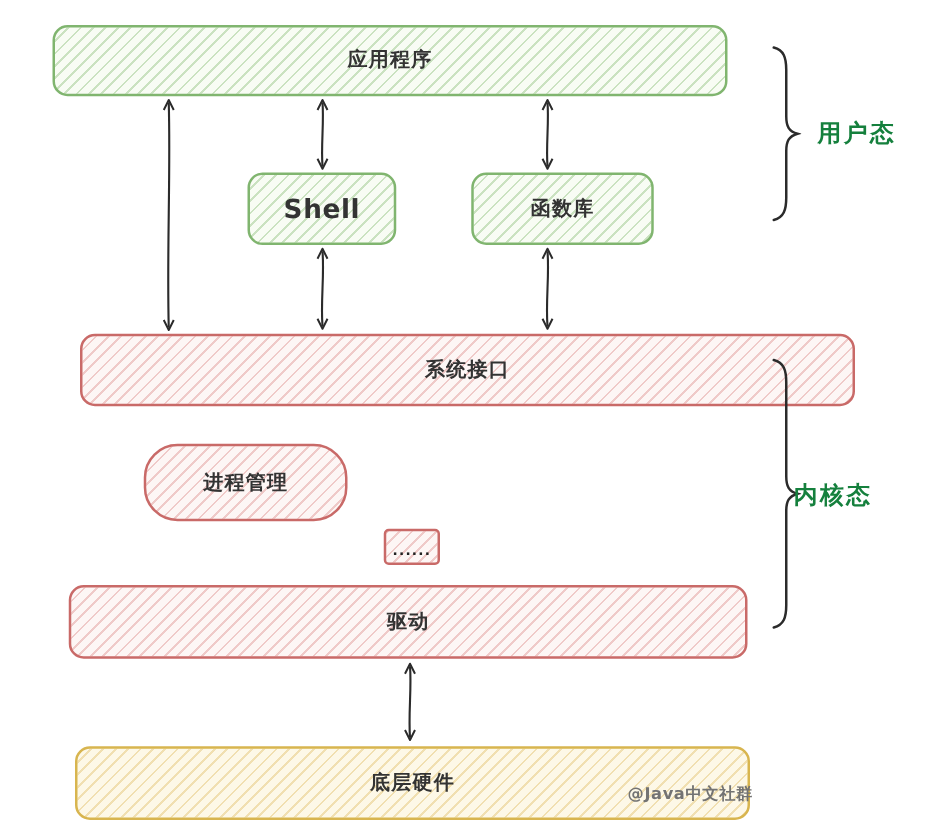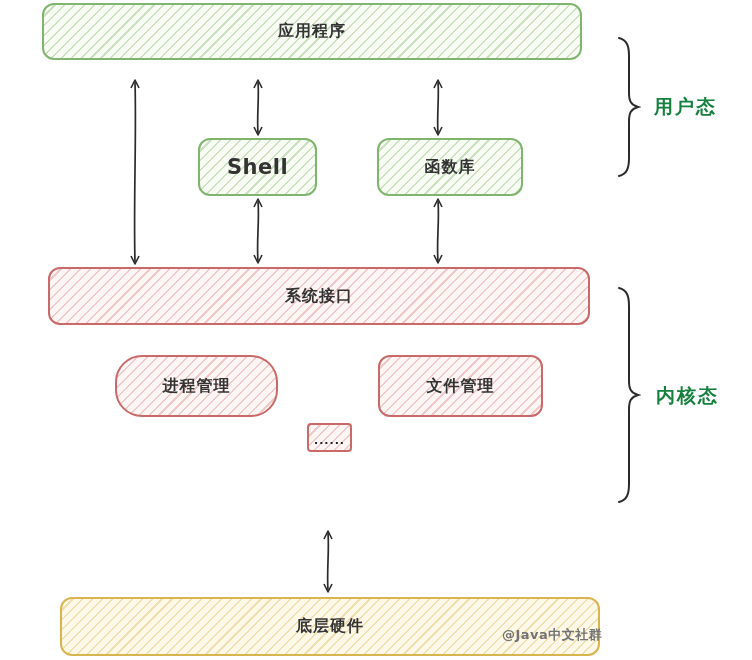--- a/index.html
+++ b/index.html
@@ -20,37 +20,37 @@
   
   .red{
     border-color:#c96a68;border-radius:12px;background-color:#fdf6f5;
     background-image:repeating-linear-gradient(135deg,rgba(214,120,118,0.35) 0 1.5px,transparent 1.5px 7px);
   }
   
   .yellow{
     border-color:#d8b54f;border-radius:12px;background-color:#fdf8e7;
     background-image:repeating-linear-gradient(135deg,rgba(224,189,101,0.42) 0 1.5px,transparent 1.5px 7px);
   }
-  .box-app      {left:42px;  top:3px;  width:540px; height:57px;}
+  .box-app      {left:42px;  top:20px;  width:540px; height:57px;}
   .box-shell    {left:198px; top:138px; width:119px; height:58px; font-size:21px; letter-spacing:0.5px;}
   .box-lib      {left:377px; top:138px; width:146px; height:58px;}
-  .box-syscall  {left:48px;  top:267px; width:542px; height:58px;text-align:right;}
+  .box-syscall  {left:64px;  top:267px; width:620px; height:58px;text-align:right;}
   .box-process  {left:115px; top:355px; width:163px; height:62px;border-radius:27px;}
   .box-file     {left:378px; top:355px; width:165px; height:62px;}
   .box-ellipsis {left:307px; top:423px; width:45px;  height:29px; border-radius:4px;border-width:2px;
                  font-size:11px;font-weight:700;color:#222;align-items:flex-end;padding-bottom:3px;letter-spacing:1px;}
   .box-driver   {left:55px;  top:468px; width:543px; height:59px;}
   .box-hardware {left:60px;  top:597px; width:540px; height:59px;text-align:center;}
   .arrow{position:absolute;width:12px;}
   .brace{position:absolute;width:26px;}
   .brace-label{
     position:absolute;font-size:19px;font-weight:700;color:#15803d;letter-spacing:2px;
   }
   .label-user  {left:654px; top:94px;}
-  .label-kernel{left:656px; top:383px;}
+  .label-kernel{left:635px; top:383px;}
   .watermark{
     position:absolute;left:502px;top:626px;font-size:13px;font-weight:600;
     color:#737373;letter-spacing:0.5px;
   }
 </style>
 </head>
 <body>
 
 <div id="stage">
 
@@ -67,28 +67,28 @@
   </div>
 
   <div class="box red box-syscall">
     <span>系统接口</span>
   </div>
 
   <div class="box red box-process">
     <span>进程管理</span>
   </div>
 
-  <div class="box red box-file">
-    <span>文件管理</span>
-  </div>
 
   <div class="box red box-ellipsis">
     <span>......</span>
   </div>
 
+  <div class="box red box-driver">
+    <span>驱动</span>
+  </div>
 
   <div class="box yellow box-hardware">
     <span>底层硬件</span>
   </div>
 
   <svg class="arrow" style="left:129px;top:78px;" width="12" height="188" viewBox="0 0 12 188">
     <path d="M6,4 C7.6,60 4.4,125 6,184" fill="none" stroke="#2b2b2b" stroke-width="1.7"></path>
     <path d="M2,10 L6,2 L10,10" fill="none" stroke="#2b2b2b" stroke-width="1.6" stroke-linejoin="round"></path>
     <path d="M2,178 L6,186 L10,178" fill="none" stroke="#2b2b2b" stroke-width="1.6" stroke-linejoin="round"></path>
   </svg>

